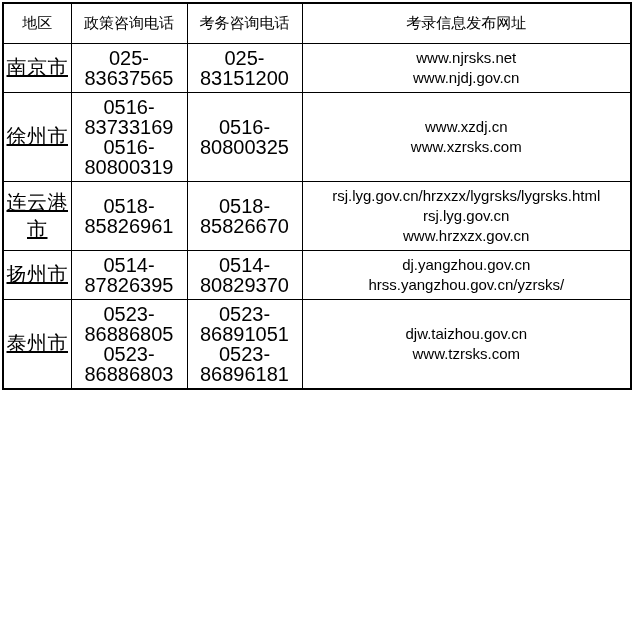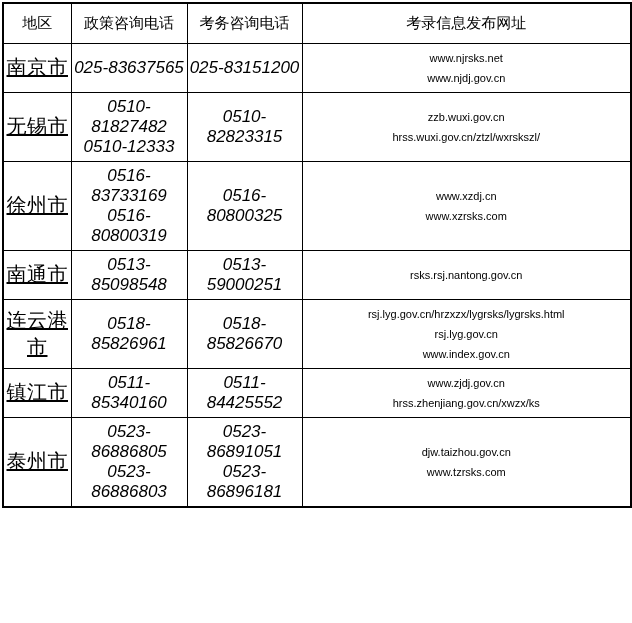--- a/index.html
+++ b/index.html
@@ -38,25 +38,24 @@
     height: 40px;
     font-size: 15px;
     font-weight: normal;
   }
   td.region-cell {
     font-size: 20px;
     letter-spacing: 0.5px;
     text-decoration: underline;
   }
   td.phone-cell {
-    font-size: 17px;
-    font-style: italic;
+    font-size: 20px;
   }
   td.url-cell {
-    font-size: 11px;
+    font-size: 15px;
   }
   .line {
     display: block;
     line-height: 20px;
   }
   tr.row-min td { height: 30px; }
 </style>
 </head>
 <body>
 
@@ -84,84 +83,58 @@
           </td>
           <td class="phone-cell">
             <span class="line">025-83151200</span>
           </td>
           <td class="url-cell">
             <span class="line">www.njrsks.net</span>
             <span class="line">www.njdj.gov.cn</span>
           </td>
         </tr>
         <tr>
-          <td class="region-cell">无锡市</td>
-          <td class="phone-cell">
-            <span class="line">0510-81827482</span>
-            <span class="line">0510-12333</span>
-          </td>
-          <td class="phone-cell">
-            <span class="line">0510-82823315</span>
-          </td>
-          <td class="url-cell">
-            <span class="line">zzb.wuxi.gov.cn</span>
-            <span class="line">hrss.wuxi.gov.cn/ztzl/wxrskszl/</span>
-          </td>
-        </tr>
-        <tr>
           <td class="region-cell">徐州市</td>
           <td class="phone-cell">
             <span class="line">0516-83733169</span>
             <span class="line">0516-80800319</span>
           </td>
           <td class="phone-cell">
             <span class="line">0516-80800325</span>
           </td>
           <td class="url-cell">
             <span class="line">www.xzdj.cn</span>
             <span class="line">www.xzrsks.com</span>
           </td>
         </tr>
-        <tr class="row-min">
-          <td class="region-cell">南通市</td>
-          <td class="phone-cell">
-            <span class="line">0513-85098548</span>
-          </td>
-          <td class="phone-cell">
-            <span class="line">0513-59000251</span>
-          </td>
-          <td class="url-cell">
-            <span class="line">rsks.rsj.nantong.gov.cn</span>
-          </td>
-        </tr>
         <tr>
           <td class="region-cell">连云港市</td>
           <td class="phone-cell">
             <span class="line">0518-85826961</span>
           </td>
           <td class="phone-cell">
             <span class="line">0518-85826670</span>
           </td>
           <td class="url-cell">
             <span class="line">rsj.lyg.gov.cn/hrzxzx/lygrsks/lygrsks.html</span>
             <span class="line">rsj.lyg.gov.cn</span>
-            <span class="line">www.index.gov.cn</span>
+            <span class="line">www.hrzxzx.gov.cn</span>
           </td>
         </tr>
         <tr>
-          <td class="region-cell">镇江市</td>
+          <td class="region-cell">扬州市</td>
           <td class="phone-cell">
-            <span class="line">0511-85340160</span>
+            <span class="line">0514-87826395</span>
           </td>
           <td class="phone-cell">
-            <span class="line">0511-84425552</span>
+            <span class="line">0514-80829370</span>
           </td>
           <td class="url-cell">
-            <span class="line">www.zjdj.gov.cn</span>
-            <span class="line">hrss.zhenjiang.gov.cn/xwzx/ks</span>
+            <span class="line">dj.yangzhou.gov.cn</span>
+            <span class="line">hrss.yangzhou.gov.cn/yzrsks/</span>
           </td>
         </tr>
         <tr>
           <td class="region-cell">泰州市</td>
           <td class="phone-cell">
             <span class="line">0523-86886805</span>
             <span class="line">0523-86886803</span>
           </td>
           <td class="phone-cell">
             <span class="line">0523-86891051</span>

